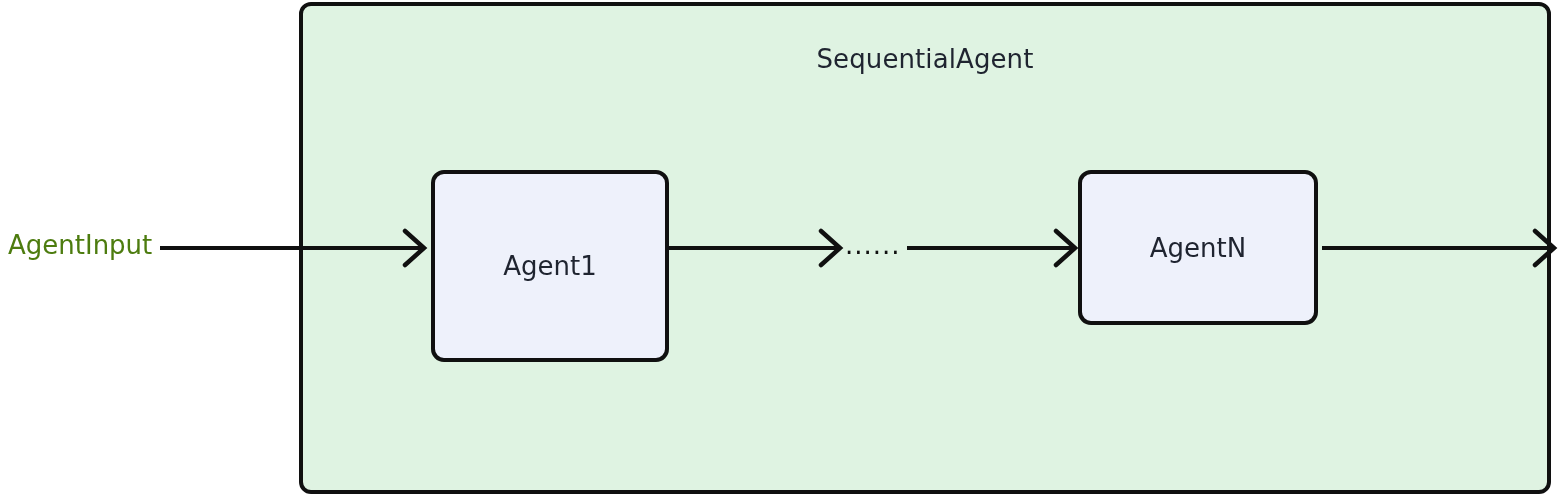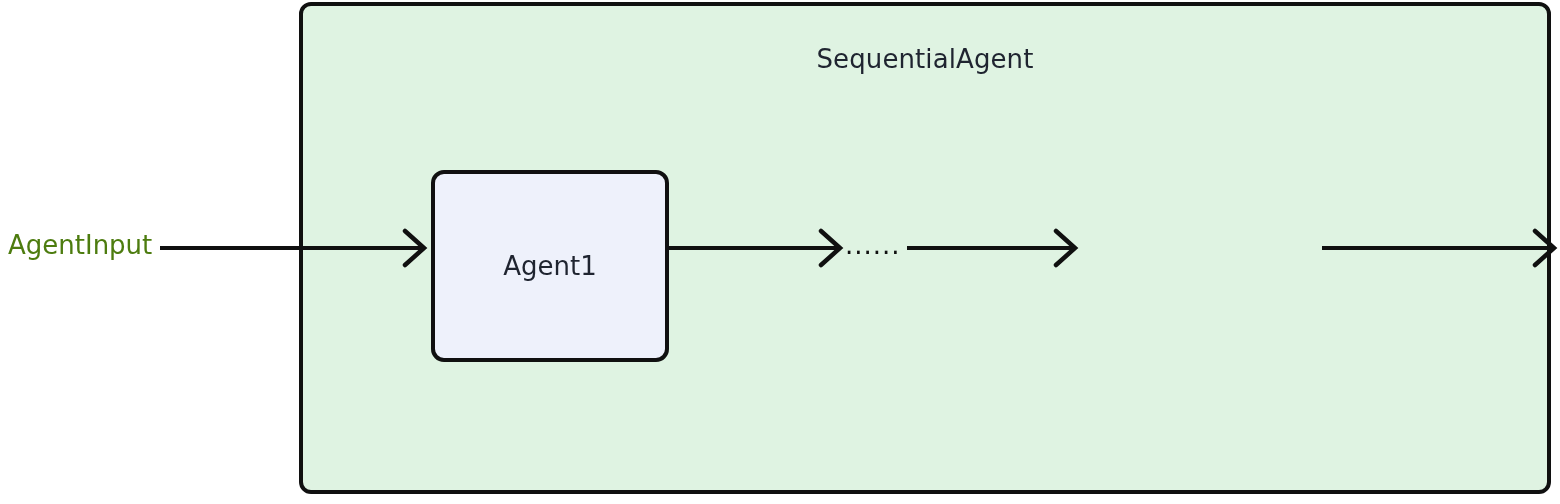--- a/index.html
+++ b/index.html
@@ -131,20 +131,23 @@
   <div class="agent-container">
     <div class="container-title">SequentialAgent</div>
   </div>
 
   <div class="agent-node" id="node-agent1">
     <span>Agent1</span>
   </div>
 
   <div class="ellipsis-label">......</div>
 
+  <div class="agent-node" id="node-agentn">
+    <span>AgentN</span>
+  </div>
 
   <svg id="arrow-layer" viewBox="0 0 1560 504" width="1560" height="504" xmlns="http://www.w3.org/2000/svg">
 
     <g>
       <line class="flow-line" x1="160" y1="248" x2="424" y2="248"></line>
       <polyline class="flow-head" points="405,231 424,248 405,265"></polyline>
     </g>
 
     <g>
       <line class="flow-line" x1="669" y1="248" x2="840" y2="248"></line>

